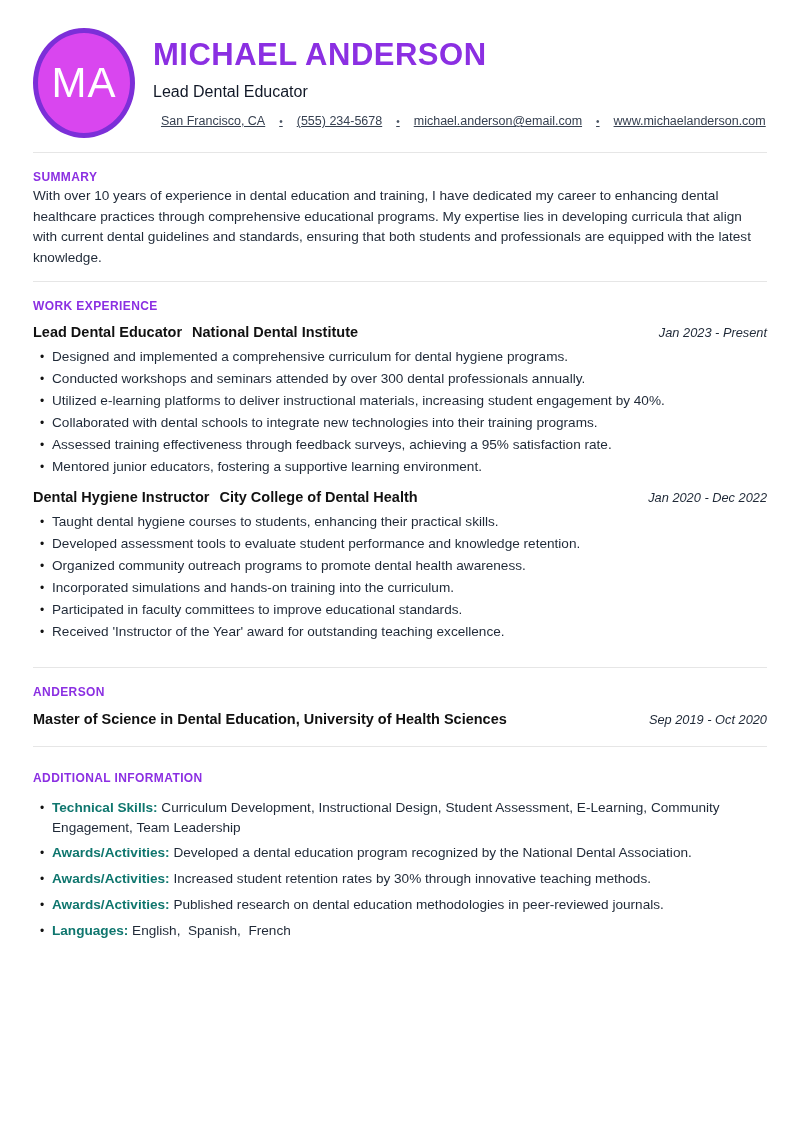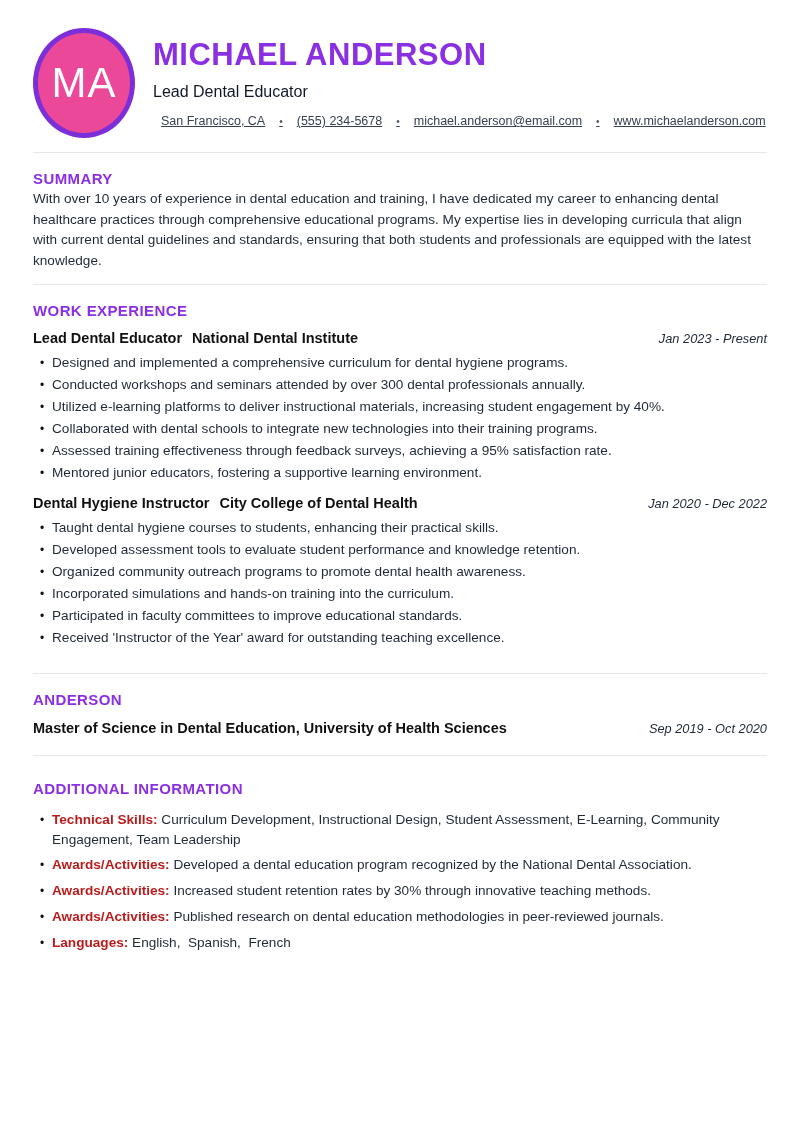--- a/index.html
+++ b/index.html
@@ -10,21 +10,21 @@
     color: #1f2937;
     overflow: hidden;
   }
   .page { padding: 28px 33px 0 33px; }
 
   
   .header { display: flex; align-items: flex-start; }
   .avatar {
     width: 102px; height: 110px;
     border-radius: 50%;
-    background: #ec4899;
+    background: #d946ef;
     border: 5px solid #7c2fd8;
     display: flex; align-items: center; justify-content: center;
     flex: 0 0 auto;
   }
   .avatar-initials {
     color: #ffffff; font-size: 42px; font-weight: 400; letter-spacing: 1px;
   }
   .header-right { margin-left: 18px; padding-top: 10px; }
   .name {
     color: #8b2fe2; font-size: 31px; font-weight: 700; letter-spacing: 0.5px;
@@ -38,21 +38,21 @@
   }
   .contact-sep { margin: 0 14px; font-size: 10px; color: #4b5563; }
 
   
   .divider { border: none; border-top: 1px solid #e6e6e6; height: 0; }
   .divider-1 { margin-top: 14px; }
   .divider-2 { margin-top: 13px; }
   .divider-3 { margin-top: 25px; }
   .divider-4 { margin-top: 19px; }
   .section-heading {
-    color: #8b2fe2; font-size: 15px; font-weight: 700; letter-spacing: 0.4px;
+    color: #8b2fe2; font-size: 12px; font-weight: 700; letter-spacing: 0.4px;
     margin-top: 17px;
   }
   .section-heading.extra-gap { margin-top: 24px; }
 
   
   .summary-text {
     margin-top: 2px; font-size: 13.6px; line-height: 20.5px; color: #1f2937;
   }
 
   
@@ -78,21 +78,21 @@
   }
 
   
   ul.additional { list-style: none; margin-top: 13px; }
   ul.additional li {
     display: flex; align-items: flex-start;
     font-size: 13.6px; line-height: 19.5px; color: #1f2937;
     margin-bottom: 6px;
   }
   ul.additional .item-body { white-space: pre-wrap; }
-  .item-label { font-weight: 700; color: #b91c1c; }
+  .item-label { font-weight: 700; color: #0f766e; }
 </style>
 </head>
 <body>
 
 <div class="page">
 
   <div class="header">
     <div class="avatar">
       <span class="avatar-initials">MA</span>
     </div>

